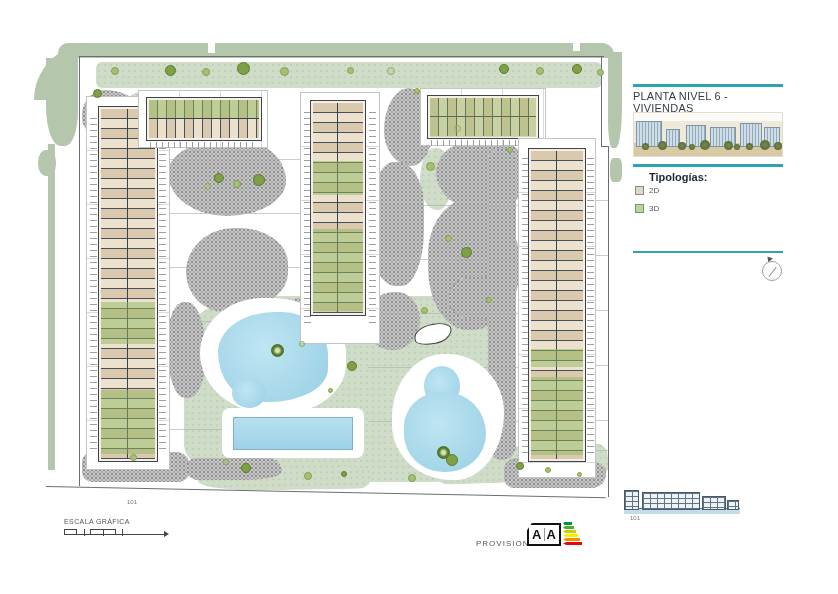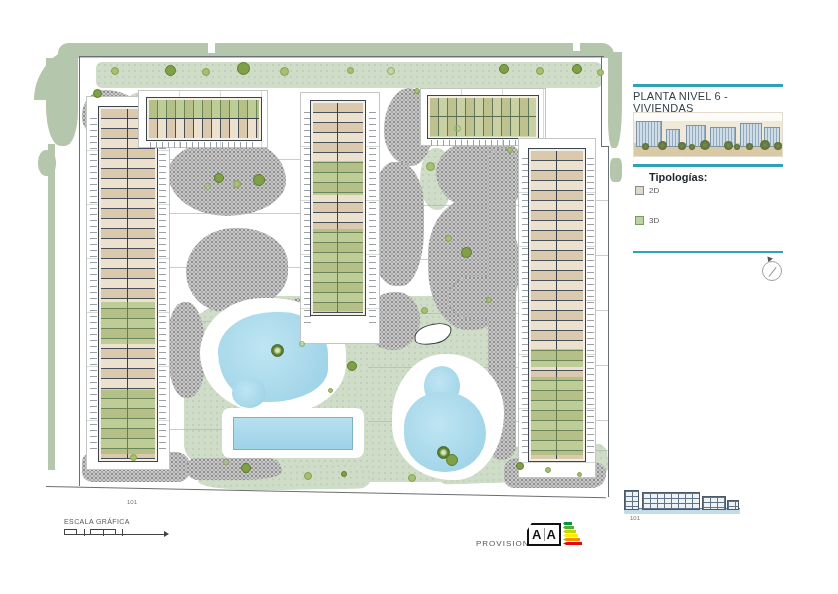--- a/index.html
+++ b/index.html
@@ -246,21 +246,21 @@
         <div class="abs tveg" style="left: 55px; bottom: 6px; width: 6px; height: 6px;"></div>
         <div class="abs tveg" style="left: 100px; bottom: 6px; width: 6px; height: 6px;"></div>
       </div>
 
     <div class="abs rule" style="left:0;top:104px;width:150px;height:3px;"></div>
     <div class="abs ltitle" style="left:16px;top:111px;">Tipologías:</div>
     <div class="abs lrow" style="left:2px;top:126px;">
       <span class="lbox" style="background:var(--legend-2d);"></span>
       <span>2D</span>
     </div>
-    <div class="abs lrow" style="left:2px;top:156px;text-align:right;">
+    <div class="abs lrow" style="left:2px;top:144px;text-align:right;">
       <span class="lbox" style="background:var(--legend-3d);border-color:#7a9a62;"></span>
       <span>3D</span>
     </div>
 
     <div class="abs rule" style="left:0;top:191px;width:150px;height:2px;"></div>
     <div class="abs" style="left:127px;top:196px;width:24px;height:26px;">
       <div class="ntip" style="left:6px;top:0;"></div>
       <div class="compass abs" style="left:2px;top:5px;">
         <div class="needle"></div>
       </div>

